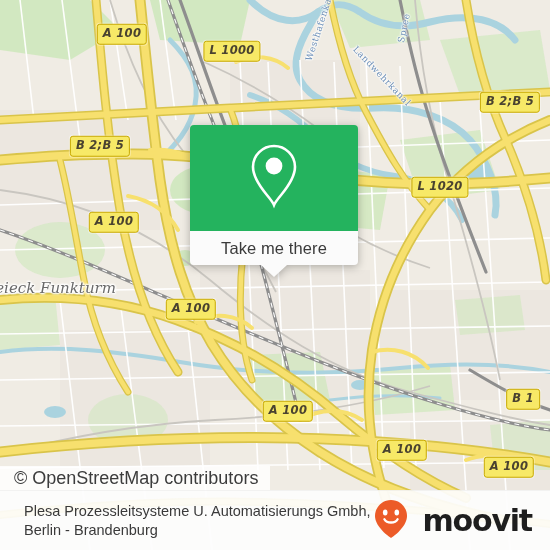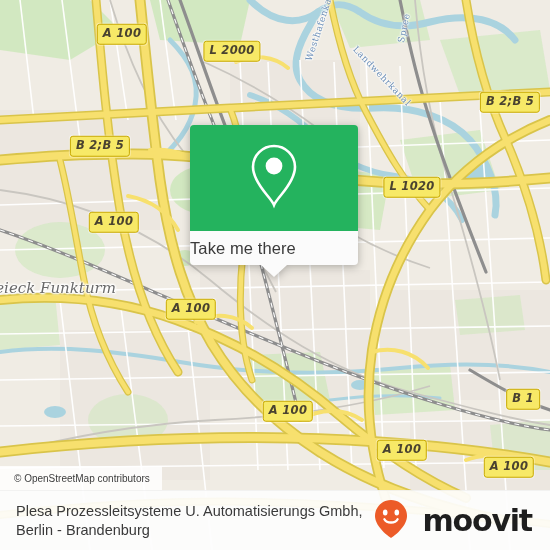--- a/index.html
+++ b/index.html
@@ -92,21 +92,21 @@
     display: flex;
     align-items: center;
     justify-content: center;
   }
   #callout-bottom {
     background: #fbfbfb;
     height: 34px;
     border-radius: 0 0 4px 4px;
     display: flex;
     align-items: center;
-    justify-content: flex-start;
+    justify-content: center;
   }
   #callout-label {
     font-family: "Liberation Sans", sans-serif;
     font-size: 16.5px;
     color: #3b3b3b;
     letter-spacing: .1px;
   }
   #callout-tail {
     width: 0;
     height: 0;
@@ -120,38 +120,38 @@
   #attribution {
     position: absolute;
     left: 0;
     top: 466px;
     height: 24px;
     display: flex;
     align-items: center;
     padding: 0 12px 0 14px;
     background: rgba(255,255,255,.82);
     font-family: "Liberation Sans", sans-serif;
-    font-size: 10px;
+    font-size: 18px;
     color: #3c3c3c;
     white-space: nowrap;
   }
 
   
   #footer {
     position: absolute;
     left: 0;
     right: 0;
     top: 490px;
     height: 60px;
     background: rgba(253,253,253,.93);
     border-top: 1px solid rgba(0,0,0,.04);
     display: flex;
     align-items: center;
     justify-content: space-between;
-    padding: 0 14px 0 16px;
+    padding: 0 14px 0 24px;
     box-sizing: border-box;
   }
   #footer-title {
     font-family: "Liberation Sans", sans-serif;
     font-size: 14.5px;
     line-height: 19px;
     color: #3a3a3a;
     max-width: 385px;
   }
   #brand {
@@ -321,24 +321,24 @@
         <path d="M300 420 C320 408, 344 408, 362 420"></path>
         <path d="M372 352 C392 346, 414 352, 428 368"></path>
         <path d="M466 460 C486 452, 508 456, 522 470"></path>
         <path d="M236 62 C254 54, 274 56, 288 68"></path>
         <path d="M478 96 C496 88, 516 92, 528 106"></path>
       </g>
 
     </svg>
 
     <div class="shield" style="left:122px; top:34px;">A 100</div>
-    <div class="shield" style="left:232px; top:51px;">L 2000</div>
+    <div class="shield" style="left:232px; top:51px;">L 1000</div>
     <div class="shield" style="left:510px; top:102px;">B 2;B 5</div>
     <div class="shield" style="left:100px; top:146px;">B 2;B 5</div>
-    <div class="shield" style="left:412px; top:187px;">L 1020</div>
+    <div class="shield" style="left:440px; top:187px;">L 1020</div>
     <div class="shield" style="left:114px; top:222px;">A 100</div>
     <div class="shield" style="left:191px; top:309px;">A 100</div>
     <div class="shield" style="left:288px; top:411px;">A 100</div>
     <div class="shield" style="left:523px; top:399px;">B 1</div>
     <div class="shield" style="left:402px; top:450px;">A 100</div>
     <div class="shield" style="left:509px; top:467px;">A 100</div>
 
     <div class="place-label" style="left:46px; top:288px;">Dreieck Funkturm</div>
 
     <div class="water-label" style="left:321px; top:22px; transform:translate(-50%,-50%) rotate(-72deg);">Westhafenkanal</div>

